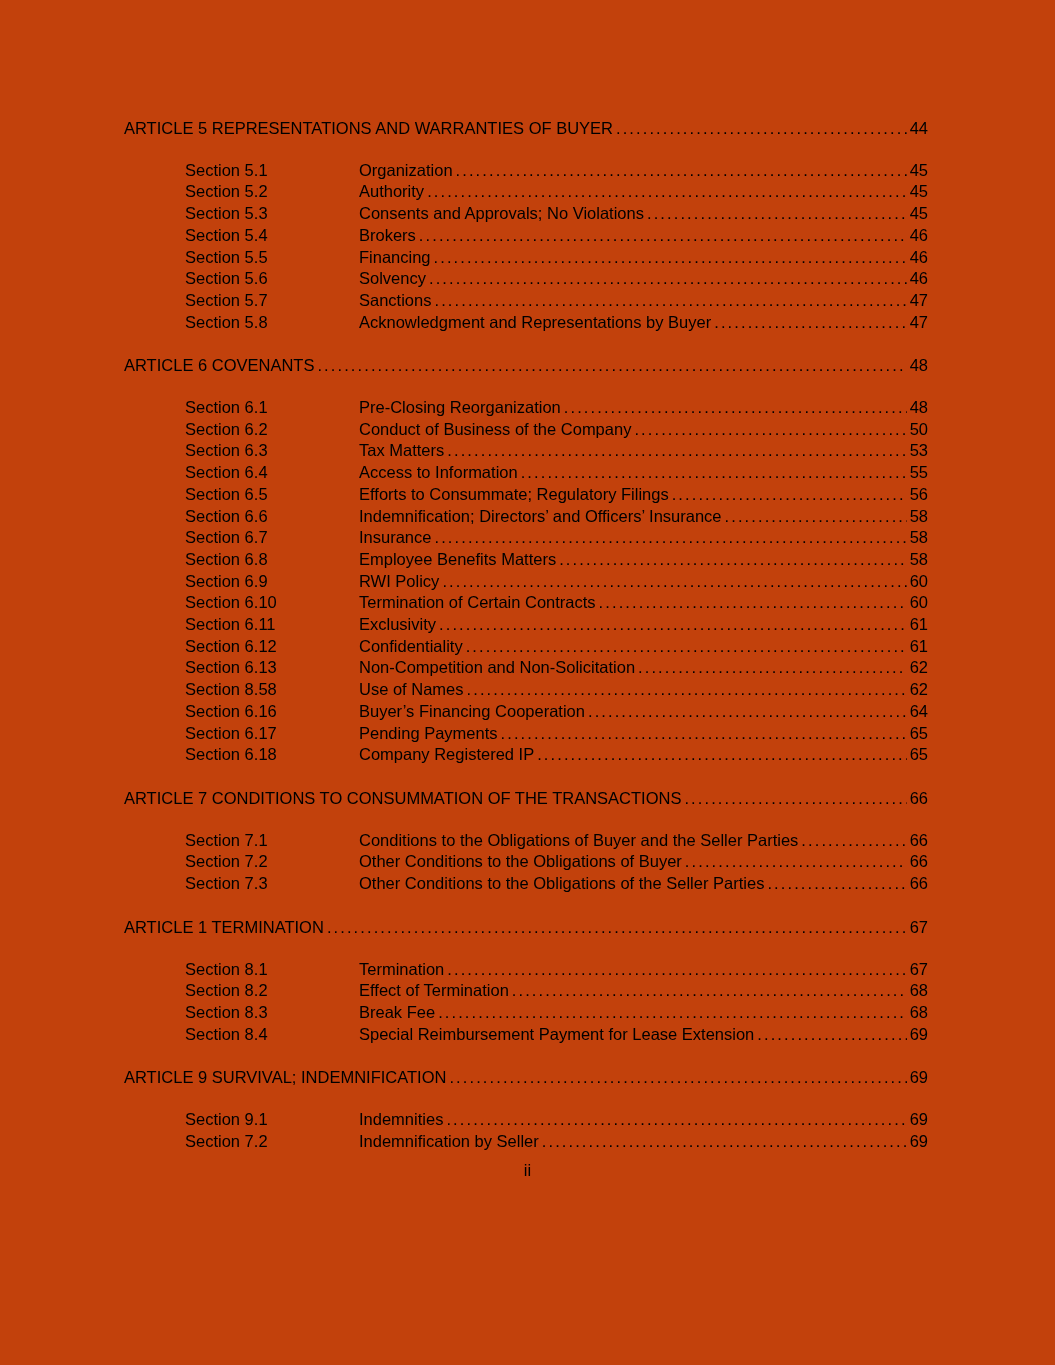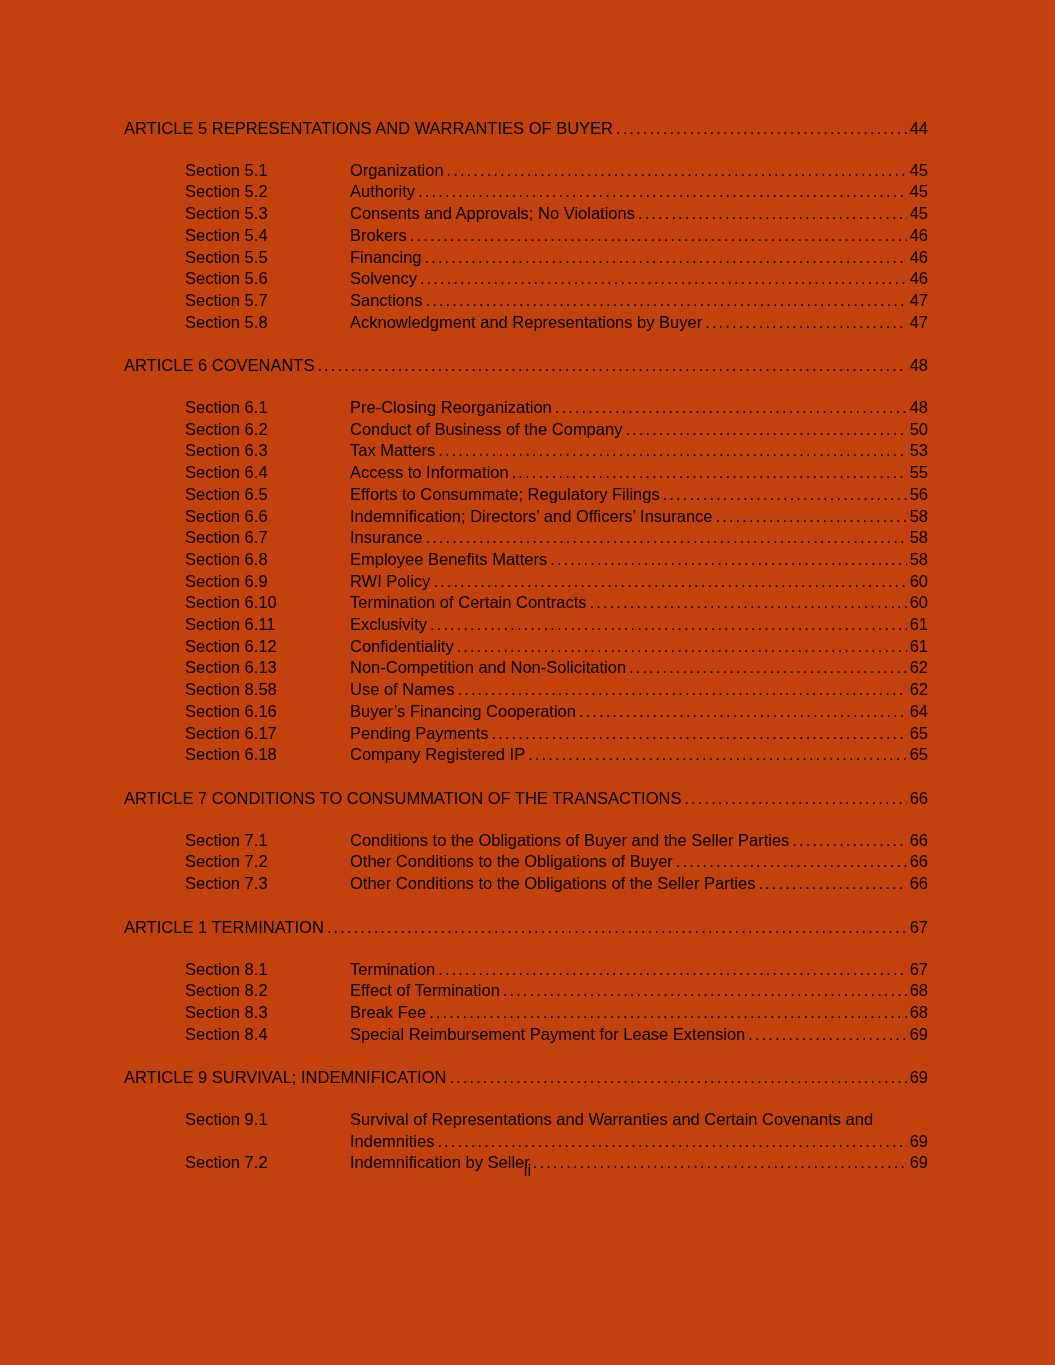--- a/index.html
+++ b/index.html
@@ -40,20 +40,21 @@
     gap: 37px;
   }
   .sec-label {
     flex: 0 0 128px;
     margin-left: 61px;
     white-space: nowrap;
   }
   .sec-main {
     flex: 1 1 auto;
     min-width: 0;
+    margin-left: 9px;
   }
   .txt {
     flex: 0 0 auto;
     white-space: nowrap;
   }
   .dots {
     flex: 1 1 0px;
     min-width: 0;
     overflow: hidden;
     white-space: nowrap;
@@ -430,21 +431,20 @@
       </div>
       <div class="article-block">
         <div class="heading-row line-flex">
           <span class="txt">ARTICLE 9 SURVIVAL; INDEMNIFICATION</span>
           <span class="dots"></span>
           <span class="pg">69</span>
         </div>
         <div class="section-row">
           <span class="sec-label">Section 9.1</span>
           <div class="sec-main">
-            <div>Survival of Representations and Warranties and Certain Covenants and</div>
             <div class="line-flex">
               <span class="txt">Indemnities</span>
               <span class="dots"></span>
               <span class="pg">69</span>
             </div>
           </div>
         </div>
         <div class="section-row">
           <span class="sec-label">Section 7.2</span>
           <div class="sec-main">

